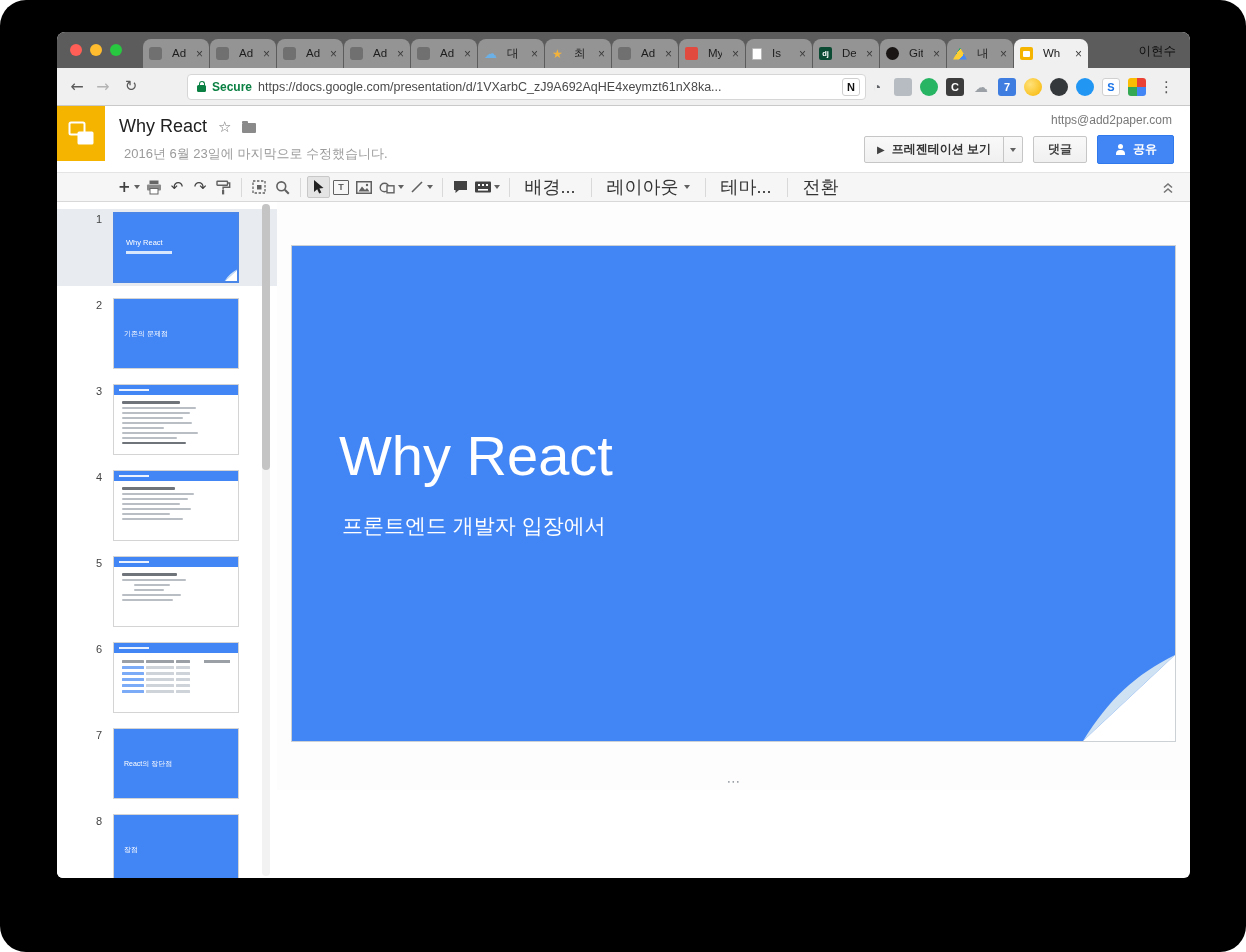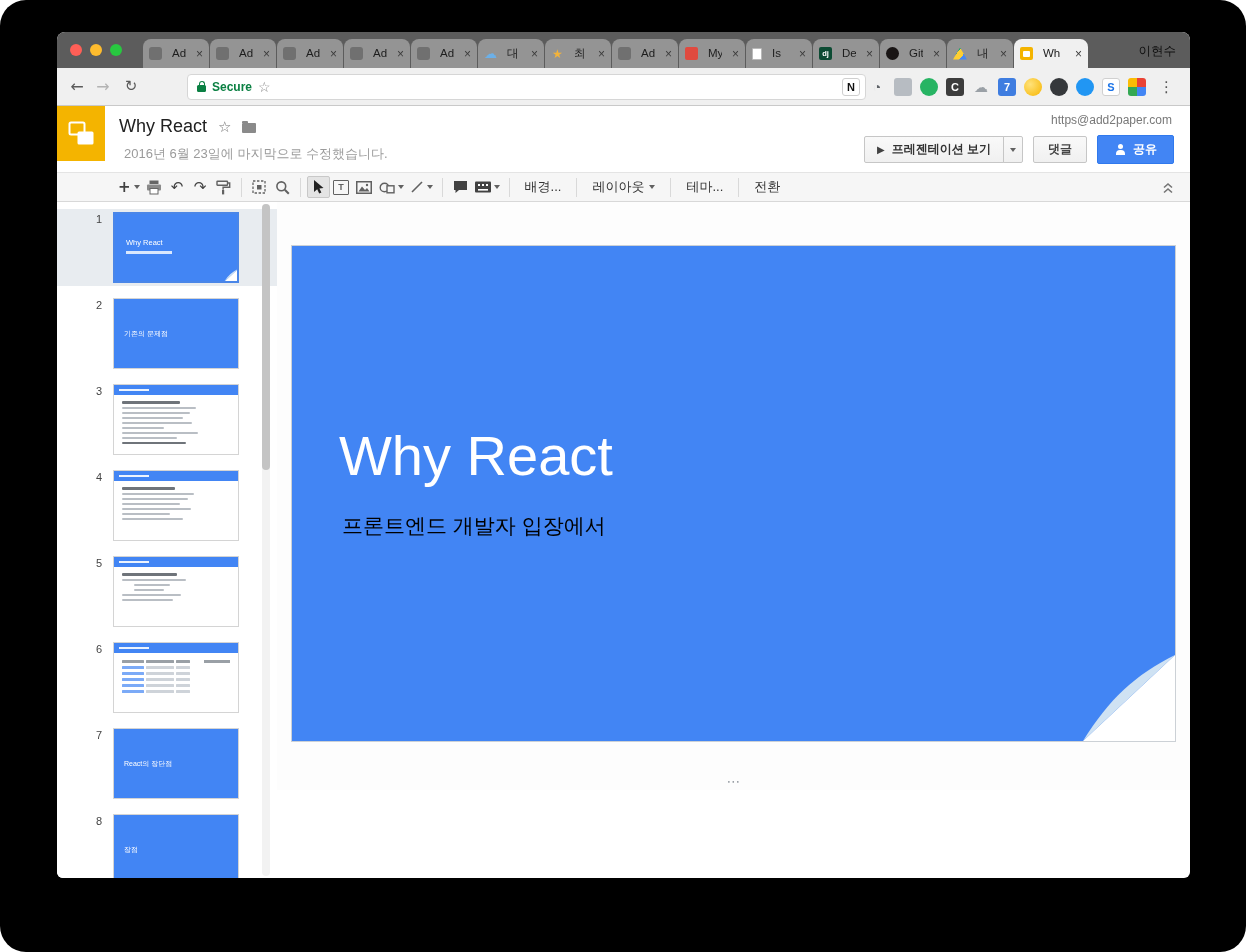--- a/index.html
+++ b/index.html
@@ -82,21 +82,21 @@
   .person::after{content:"";position:absolute;left:1.5px;top:6px;width:9px;height:5px;border-radius:4px 4px 0 0;background:#fff;}
   .caret{width:0;height:0;border-left:3.5px solid transparent;border-right:3.5px solid transparent;border-top:4px solid #616161;display:inline-block;}
 
   
   .apptoolbar{position:absolute;top:140px;left:0;right:0;height:30px;background:#f6f6f6;border-top:1px solid #e4e4e4;border-bottom:1px solid #d8d8d8;box-sizing:border-box;display:flex;align-items:center;padding-left:58px;}
   .tbtn{height:22px;min-width:23px;display:inline-flex;align-items:center;justify-content:center;gap:3px;border-radius:2px;padding:0 3px;box-sizing:border-box;}
   .undoglyph{font-size:15px;color:#424242;line-height:1;}
   .plus{font-size:15px;color:#424242;font-weight:bold;line-height:1;}
   .pressed{background:#e4e4e4;border:1px solid #c8c8c8;}
   .tsep{width:1px;height:19px;background:#d9d9d9;margin:0 6px;flex:0 0 auto;}
-  .ttext{font-size:13px;color:#333;padding:0 9px;display:inline-flex;align-items:center;gap:5px;height:22px;white-space:nowrap;}
+  .ttext{font-size:18px;color:#333;padding:0 9px;display:inline-flex;align-items:center;gap:5px;height:22px;white-space:nowrap;}
   .tbox{width:14px;height:13px;border:1.5px solid #616161;border-radius:1px;font-size:9px;font-weight:bold;color:#616161;display:flex;align-items:center;justify-content:center;box-sizing:content-box;}
   .collapse{position:absolute;right:16px;top:8px;}
 
   
   .content{position:absolute;top:170px;left:0;right:0;bottom:0;}
   .filmstrip-panel{position:absolute;left:0;top:0;bottom:0;width:220px;background:#fff;overflow:hidden;}
   #filmstrip{position:absolute;left:0;top:7px;right:0;}
   .thumb-row{display:flex;margin-bottom:9px;padding:3px 0;}
   .thumb-row.selected{background:#e8ecf0;}
   .num{width:56px;text-align:right;padding-right:11px;font-size:11px;color:#444;line-height:1;padding-top:2px;box-sizing:border-box;flex:0 0 auto;}
@@ -120,21 +120,21 @@
   .tc2{width:28px;background:#ced3d9;}
   .tc3{width:14px;background:#ced3d9;}
   .trow.hdr span{background:#9aa0a6;}
   .tt-side{position:absolute;right:8px;top:17px;width:26px;height:2.5px;background:#9aa0a6;}
   .scrollbar{position:absolute;right:7px;top:2px;bottom:2px;width:8px;background:#f2f2f2;border-radius:4px;}
   .scroll-thumb{width:8px;height:266px;background:#c4c4c4;border-radius:4px;}
 
   .canvas{position:absolute;left:220px;right:0;top:0;height:588px;background:#fdfdfd;}
   .slide{position:absolute;left:14px;top:43px;width:883px;height:495px;background:#4285f4;border:1px solid #ccd1d6;box-sizing:content-box;}
   .slide-title{position:absolute;left:47px;top:178px;font-size:56px;color:#fff;line-height:1.15;}
-  .slide-subtitle{position:absolute;left:50px;top:266px;font-size:21px;color:#000000;}
+  .slide-subtitle{position:absolute;left:50px;top:266px;font-size:21px;color:#ffffff;}
   .curl{position:absolute;right:0;bottom:0;display:block;}
   .dots{position:absolute;left:50%;bottom:2px;transform:translateX(-50%);color:#9aa0a6;font-size:14px;line-height:1;}
 
   .notes{position:absolute;left:220px;right:0;top:588px;bottom:0;background:#fff;border-top:1px solid #e2e2e2;box-sizing:border-box;}
   .notes-text{position:absolute;left:14px;top:18px;font-size:13.5px;color:#3c4043;}
   .explore-btn{position:absolute;right:18px;top:28px;width:36px;height:32px;border:1px solid #d8d8d8;border-radius:3px;background:#fff;display:flex;align-items:center;justify-content:center;box-shadow:0 1px 2px rgba(0,0,0,.06);box-sizing:border-box;}
   .explore-icon{width:18px;height:18px;background:#424242;border-radius:3px;display:flex;align-items:center;justify-content:center;}
   .star4{width:10px;height:10px;background:#fff;clip-path:polygon(50% 0,61% 39%,100% 50%,61% 61%,50% 100%,39% 61%,0 50%,39% 39%);}
 </style>
 </head>
@@ -224,20 +224,21 @@
       <div class="profile">이현수</div>
     </div>
 
     <div class="navbar">
       <span class="navico nav-back glyph">←</span>
       <span class="navico nav-fwd glyph">→</span>
       <span class="navico nav-refresh glyph">↻</span>
       <div class="urlfield">
         <span class="lock"></span>
         <span class="secure">Secure</span>
+        <span class="url">https://docs.google.com/presentation/d/1VXarbC_zJ9A692AqHE4xeymzt61nX8ka...</span>
         <span class="bstar glyph">☆</span>
       </div>
       <div class="extensions" id="extensions">
           <span class="ext ext-notion">N</span>
           <span class="ext ext-timer">◔</span>
           <span class="ext ext-grayimg"></span>
           <span class="ext ext-green"></span>
           <span class="ext ext-dark">C</span>
           <span class="ext ext-cloudgray">☁</span>
           <span class="ext ext-blue">7</span>

